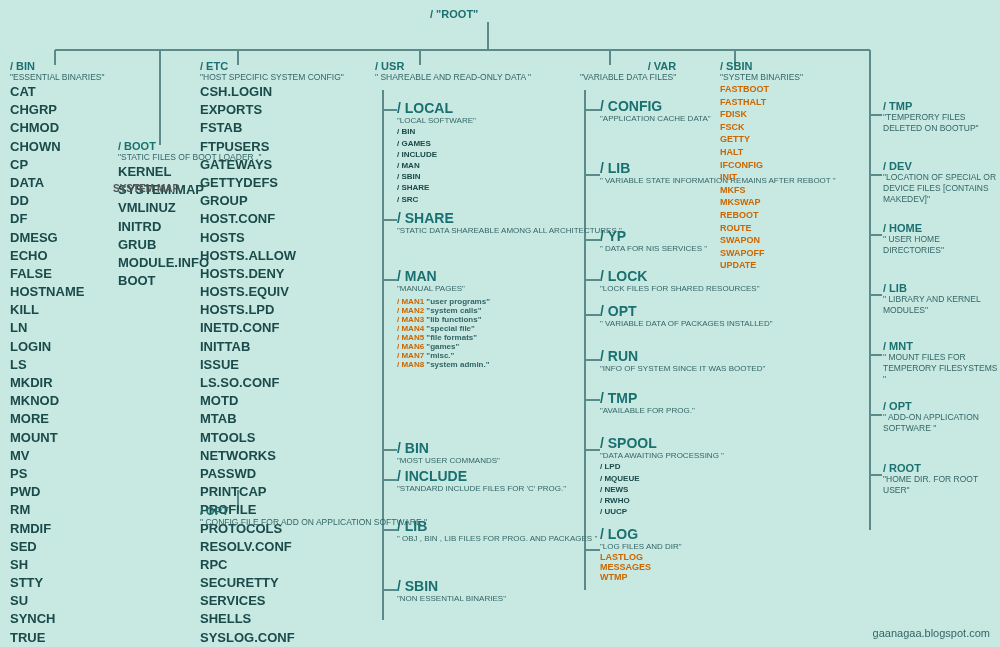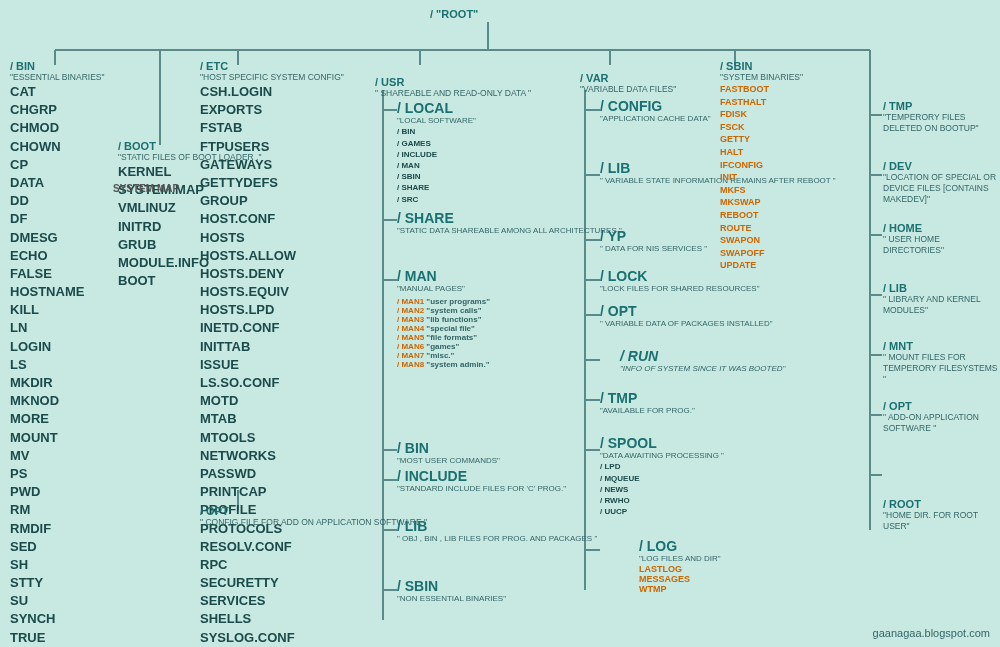--- a/index.html
+++ b/index.html
@@ -168,21 +168,21 @@
   <div class="node-items">
     CSH.LOGIN<br>EXPORTS<br>FSTAB<br>FTPUSERS<br>GATEWAYS<br>GETTYDEFS<br>GROUP<br>HOST.CONF<br>HOSTS<br>HOSTS.ALLOW<br>HOSTS.DENY<br>HOSTS.EQUIV<br>HOSTS.LPD<br>INETD.CONF<br>INITTAB<br>ISSUE<br>LS.SO.CONF<br>MOTD<br>MTAB<br>MTOOLS<br>NETWORKS<br>PASSWD<br>PRINTCAP<br>PROFILE<br>PROTOCOLS<br>RESOLV.CONF<br>RPC<br>SECURETTY<br>SERVICES<br>SHELLS<br>SYSLOG.CONF
   </div>
 </div>
 
 <div class="node" style="top:505px;left:200px;">
   <div class="node-title">/ OPT</div>
   <div class="node-desc">" CONFIG FILE FOR ADD ON APPLICATION SOFTWARE "</div>
 </div>
 
-<div class="node" style="top:76px;left:375px;">
+<div class="node" style="top:60px;left:375px;">
   <div class="node-title">/ USR</div>
   <div class="node-desc">" SHAREABLE AND READ-ONLY DATA "</div>
 </div>
 
 <div class="node" style="top:100px;left:397px;">
   <div class="sub-node-title">/ LOCAL</div>
   <div class="sub-node-desc">"LOCAL SOFTWARE"</div>
   <div class="node-items" style="font-size:8px;">
     / BIN<br>/ GAMES<br>/ INCLUDE<br>/ MAN<br>/ SBIN<br>/ SHARE<br>/ SRC
   </div>
@@ -222,21 +222,21 @@
 <div class="node" style="top:518px;left:397px;">
   <div class="sub-node-title">/ LIB</div>
   <div class="sub-node-desc">" OBJ , BIN , LIB FILES FOR PROG. AND PACKAGES "</div>
 </div>
 
 <div class="node" style="top:578px;left:397px;">
   <div class="sub-node-title">/ SBIN</div>
   <div class="sub-node-desc">"NON ESSENTIAL BINARIES"</div>
 </div>
 
-<div class="node" style="top:72px;left:580px;">
+<div class="node" style="top:60px;left:580px;text-align:right;">
   <div class="node-title">/ VAR</div>
   <div class="node-desc">"VARIABLE DATA FILES"</div>
 </div>
 
 <div class="node" style="top:98px;left:600px;">
   <div class="sub-node-title">/ CONFIG</div>
   <div class="sub-node-desc">"APPLICATION CACHE DATA"</div>
 </div>
 
 <div class="node" style="top:160px;left:600px;">
@@ -252,39 +252,39 @@
 <div class="node" style="top:268px;left:600px;">
   <div class="sub-node-title">/ LOCK</div>
   <div class="sub-node-desc">"LOCK FILES FOR SHARED RESOURCES"</div>
 </div>
 
 <div class="node" style="top:303px;left:600px;">
   <div class="sub-node-title">/ OPT</div>
   <div class="sub-node-desc">" VARIABLE DATA OF PACKAGES INSTALLED"</div>
 </div>
 
-<div class="node" style="top:348px;left:620px;font-style:italic;">
+<div class="node" style="top:348px;left:600px;">
   <div class="sub-node-title">/ RUN</div>
   <div class="sub-node-desc">"INFO OF SYSTEM SINCE IT WAS BOOTED"</div>
 </div>
 
 <div class="node" style="top:390px;left:600px;">
   <div class="sub-node-title">/ TMP</div>
   <div class="sub-node-desc">"AVAILABLE FOR PROG."</div>
 </div>
 
 <div class="node" style="top:435px;left:600px;">
   <div class="sub-node-title">/ SPOOL</div>
   <div class="sub-node-desc">"DATA AWAITING PROCESSING "</div>
   <div class="node-items" style="font-size:8px;">
     / LPD<br>/ MQUEUE<br>/ NEWS<br>/ RWHO<br>/ UUCP
   </div>
 </div>
 
-<div class="node" style="top:538px;left:600px;margin-left:39px;">
+<div class="node" style="top:526px;left:600px;">
   <div class="sub-node-title">/ LOG</div>
   <div class="sub-node-desc">"LOG FILES AND DIR"</div>
   <div style="font-size:9px;font-weight:bold;color:#cc6600;">
     LASTLOG<br>MESSAGES<br>WTMP
   </div>
 </div>
 
 <div class="node" style="top:60px;left:720px;">
   <div class="node-title">/ SBIN</div>
   <div class="node-desc">"SYSTEM BINARIES"</div>
@@ -316,21 +316,21 @@
 <div class="node" style="top:340px;left:883px;">
   <div class="node-title">/ MNT</div>
   <div class="node-desc">"  MOUNT FILES FOR TEMPERORY FILESYSTEMS "</div>
 </div>
 
 <div class="node" style="top:400px;left:883px;">
   <div class="node-title">/ OPT</div>
   <div class="node-desc">" ADD-ON APPLICATION SOFTWARE "</div>
 </div>
 
-<div class="node" style="top:462px;left:883px;margin-top:36px;">
+<div class="node" style="top:462px;left:883px;">
   <div class="node-title">/ ROOT</div>
   <div class="node-desc">"HOME DIR. FOR ROOT USER"</div>
 </div>
 
 <div style="position:absolute;top:183px;left:113px;font-size:10px;font-weight:bold;color:#555;">SYSTEM MAP</div>
 
 <div class="watermark">gaanagaa.blogspot.com</div>
 
 </div>
 

